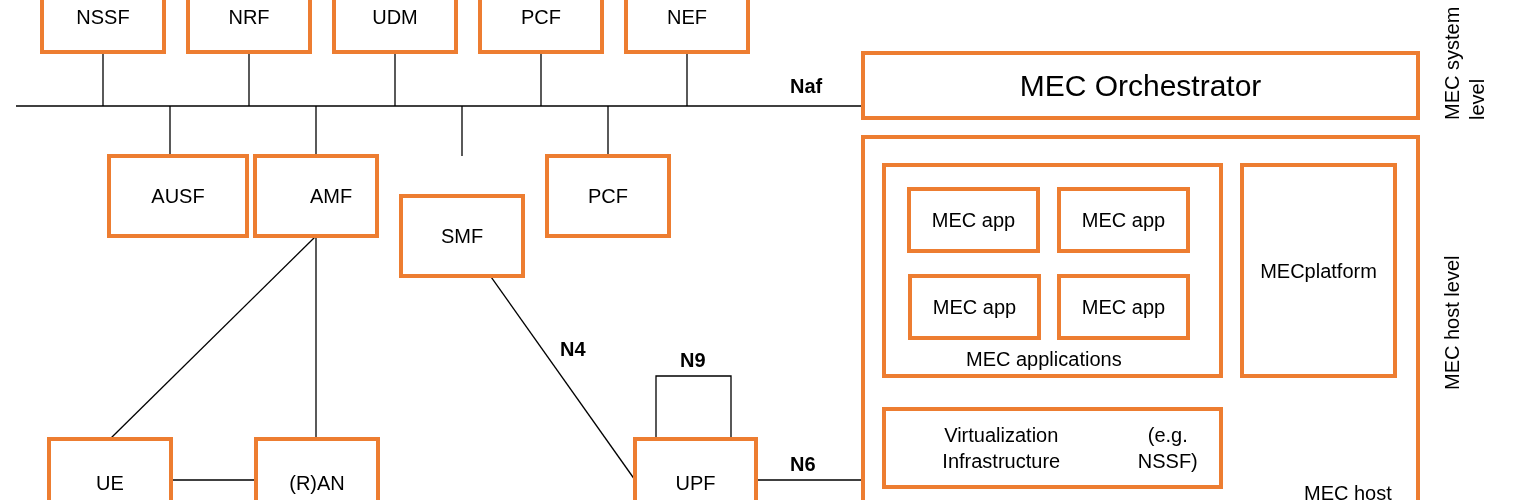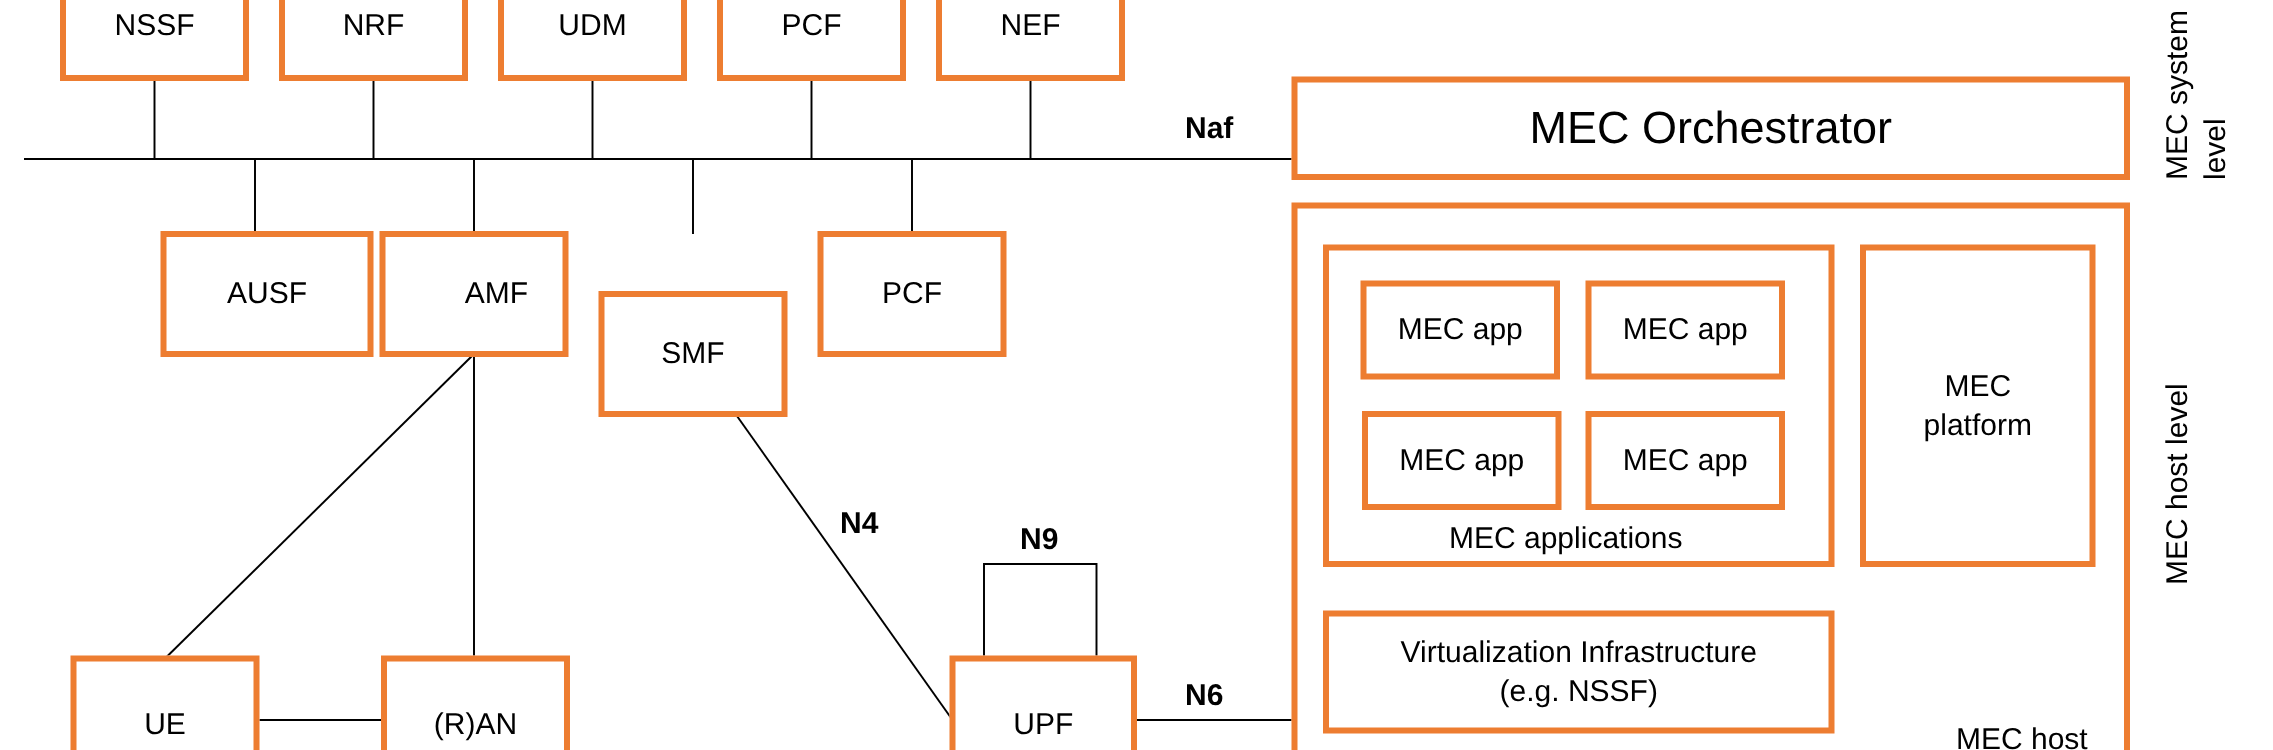--- a/index.html
+++ b/index.html
@@ -104,26 +104,26 @@
     <span>MEC app</span>
   </div>
 <div class="box" style="left:908px;top:274px;width:133px;height:66px;">
     <span>MEC app</span>
   </div>
 <div class="box" style="left:1057px;top:274px;width:133px;height:66px;">
     <span>MEC app</span>
   </div>
 <div class="lbl" style="left:966px;top:348px;">MEC applications</div>
 
-<div class="box" style="left:1240px;top:163px;width:157px;height:215px;flex-direction:column;">
+<div class="box" style="left:1240px;top:163px;width:157px;height:215px;flex-direction:row;">
   <span>MEC</span>
   <span>platform</span>
 </div>
 
-<div class="box" style="left:882px;top:407px;width:341px;height:82px;flex-direction:column;">
+<div class="box" style="left:882px;top:407px;width:341px;height:82px;flex-direction:row;">
   <span>Virtualization Infrastructure</span>
   <span>(e.g. NSSF)</span>
 </div>
 
 <div class="lbl" style="left:1304px;top:482px;">MEC host</div>
 
 <div class="vert" style="left:1440px;top:120px;">
   <div>MEC system</div>
   <div>level</div>
 </div>

